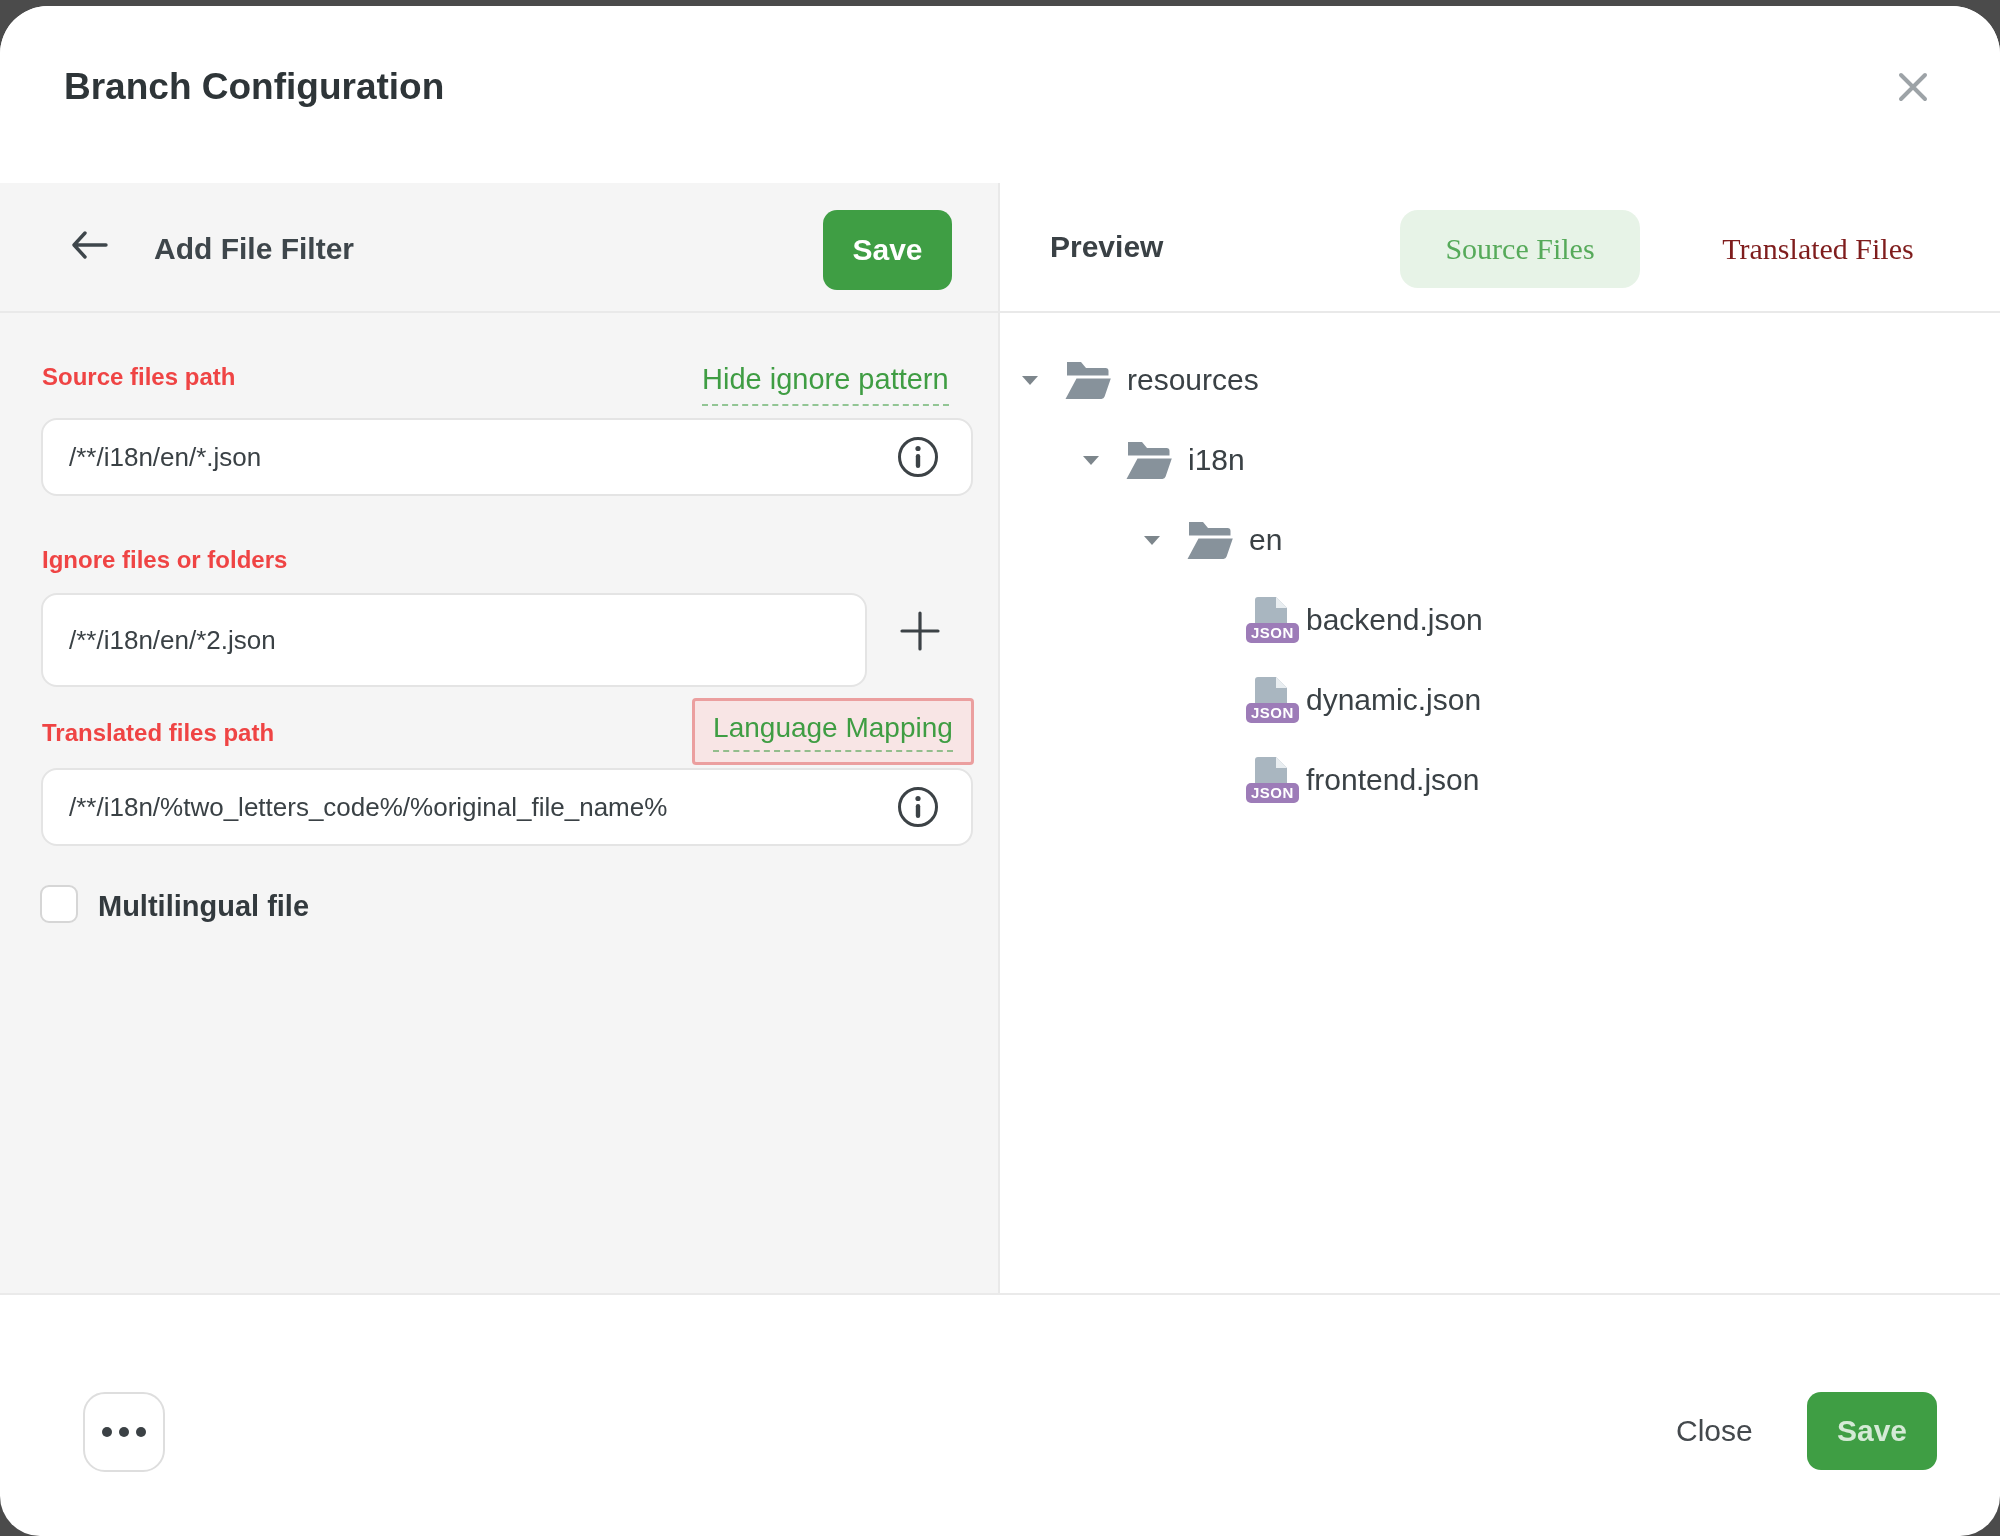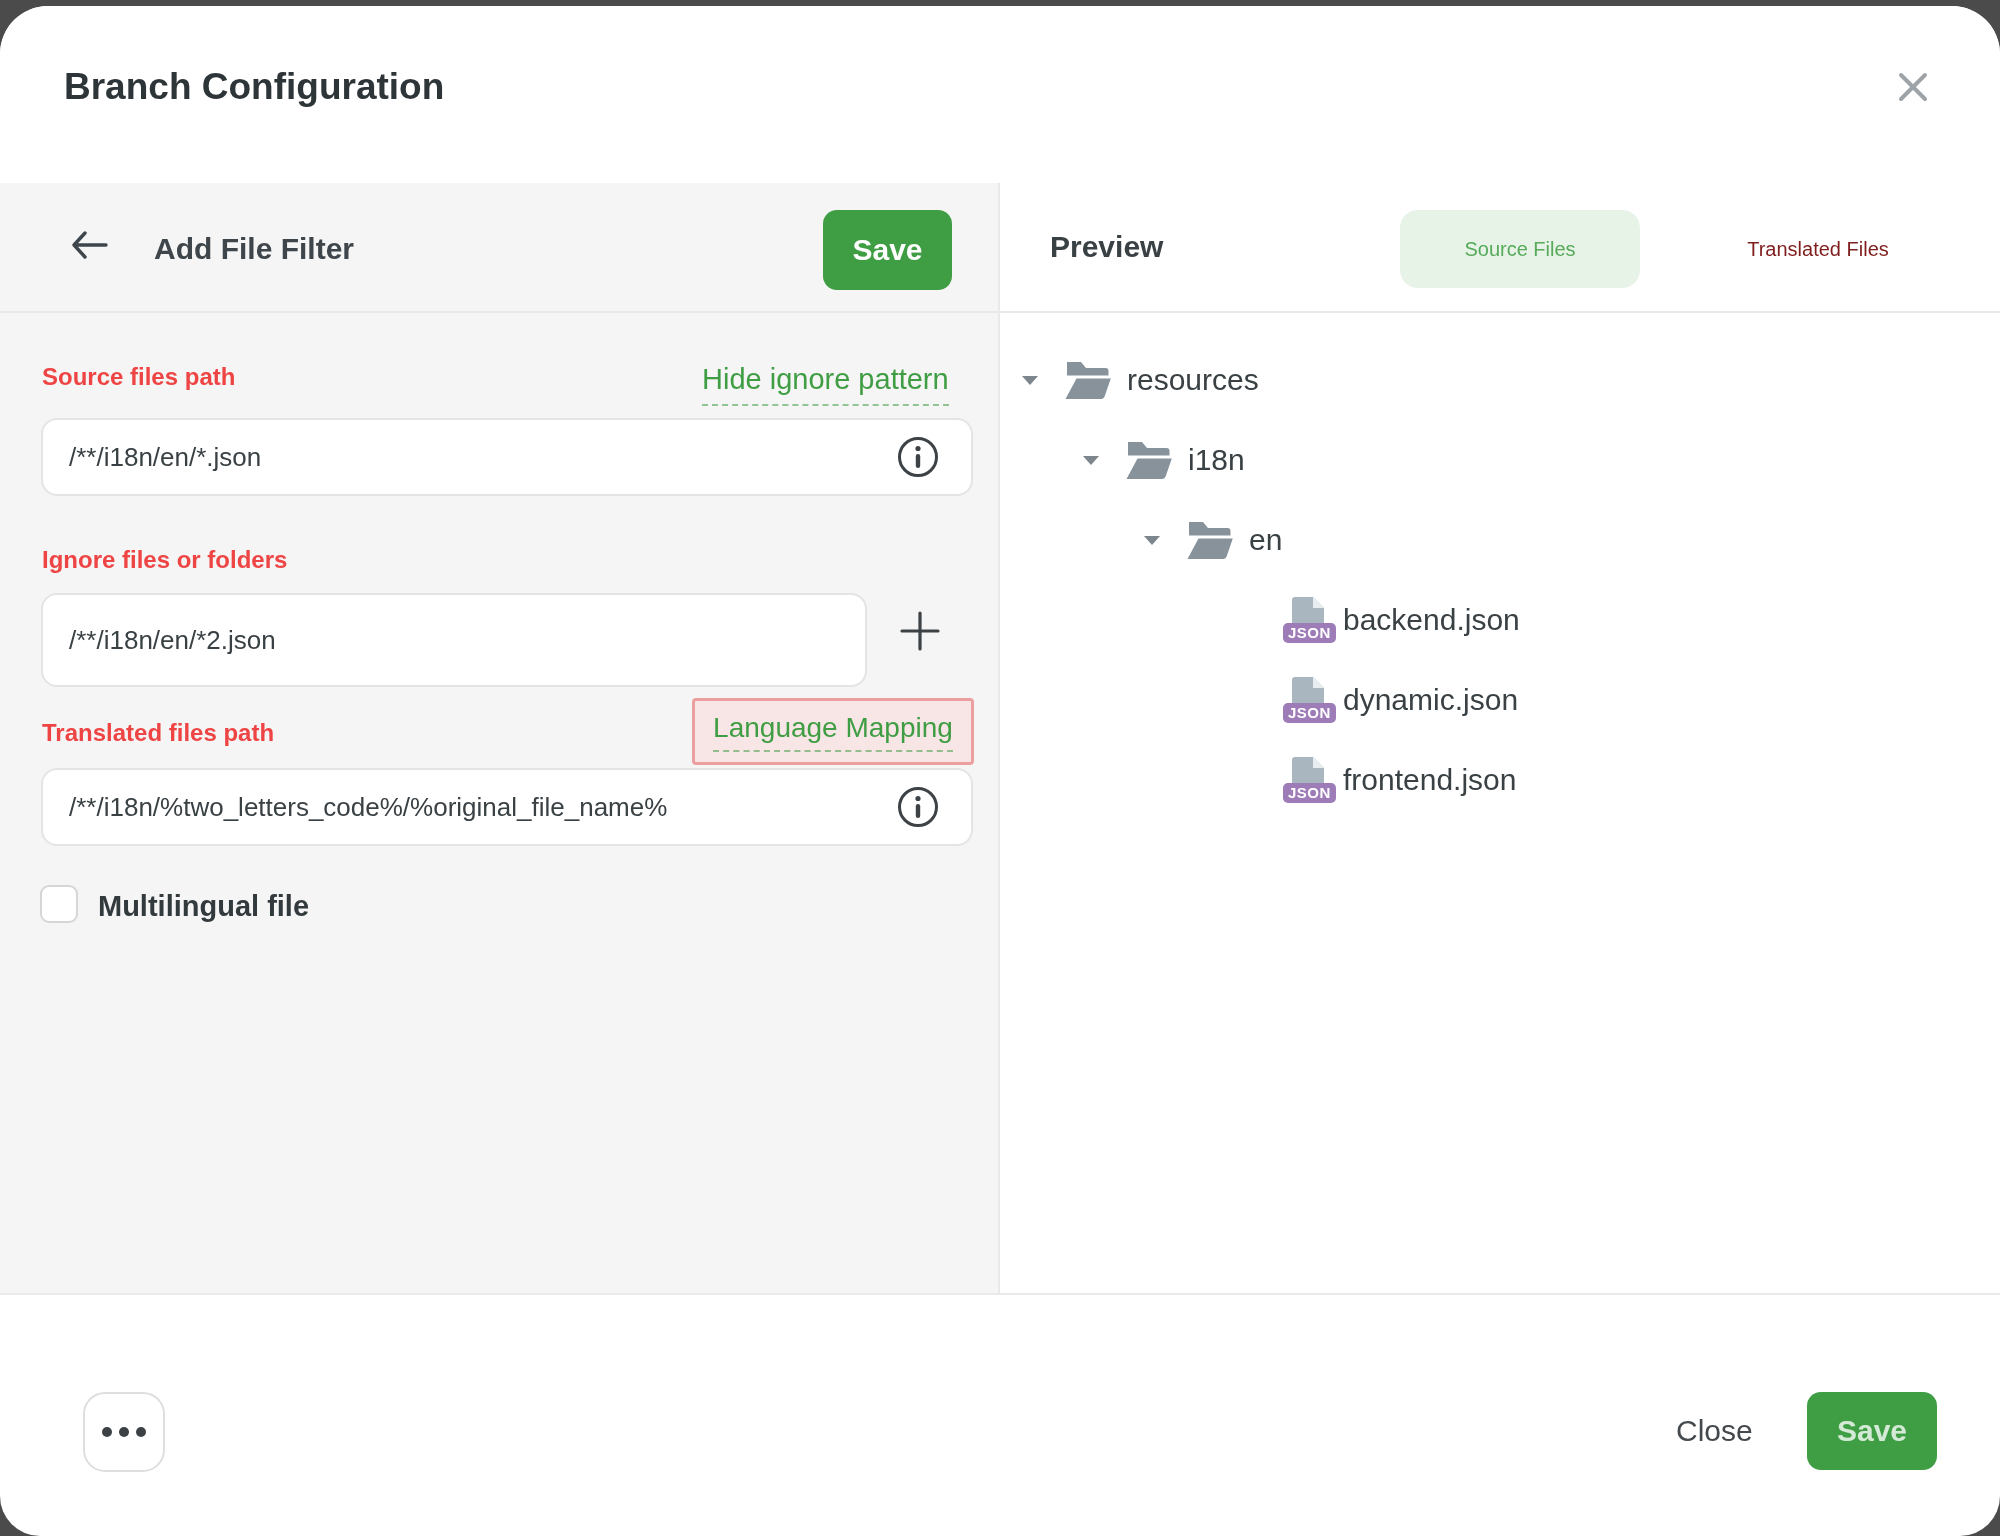--- a/index.html
+++ b/index.html
@@ -53,30 +53,30 @@
                display:flex;align-items:center;justify-content:center;}
   .mapping-box .green-link{font-size:28px;padding-bottom:6px;}
   .checkbox{position:absolute;left:40px;top:879px;width:38px;height:38px;background:#fff;
             border:2px solid #d6d6d6;border-radius:9px;box-sizing:border-box;cursor:pointer;}
   .checkbox-label{position:absolute;left:98px;top:884px;font-size:29px;font-weight:600;color:#333a3e;
                   white-space:nowrap;cursor:pointer;}
 
   
   .preview-title{position:absolute;left:1050px;top:224px;font-size:30px;font-weight:600;color:#3a4145;white-space:nowrap;}
   .tab{position:absolute;top:204px;height:78px;width:240px;display:flex;align-items:center;justify-content:center;
-       font-size:20px;border-radius:18px;cursor:pointer;white-space:nowrap;background:none;border:none;font-family:Liberation Sans, sans-serif;}
+       font-size:30px;border-radius:18px;cursor:pointer;white-space:nowrap;background:none;border:none;font-family:Liberation Serif, serif;}
   .tab-active{left:1400px;background:#e7f3e7;color:#56aa5a;}
   .tab-inactive{left:1698px;color:#7f1d1d;}
 
   
   .tree-row{position:absolute;left:1000px;width:980px;height:80px;display:flex;align-items:center;cursor:pointer;}
   .caret{width:18px;height:12px;margin-right:26px;flex:none;}
   .caret svg{display:block;}
   .folder-ico{width:46px;height:37px;margin-right:16px;flex:none;}
-  .file-ico{position:relative;width:46px;height:46px;margin-right:14px;flex:none;margin-left:37px;}
+  .file-ico{position:relative;width:46px;height:46px;margin-right:14px;flex:none;}
   .file-ico svg{position:absolute;left:9px;top:0;}
   .json-badge{position:absolute;left:0;bottom:0;background:#9d7cb8;color:#fff;font-size:15px;font-weight:700;
               letter-spacing:0.5px;padding:2px 5px 3px;border-radius:5px;line-height:1;}
   .tree-label{font-size:30px;color:#3a4145;white-space:nowrap;}
 
   
   .more-btn{position:absolute;left:83px;top:1386px;width:82px;height:80px;background:#fff;
             border:2px solid #dedede;border-radius:22px;cursor:pointer;
             display:flex;align-items:center;justify-content:center;gap:7px;box-sizing:border-box;}
   .dot{width:10px;height:10px;border-radius:50%;background:#3b4145;}

